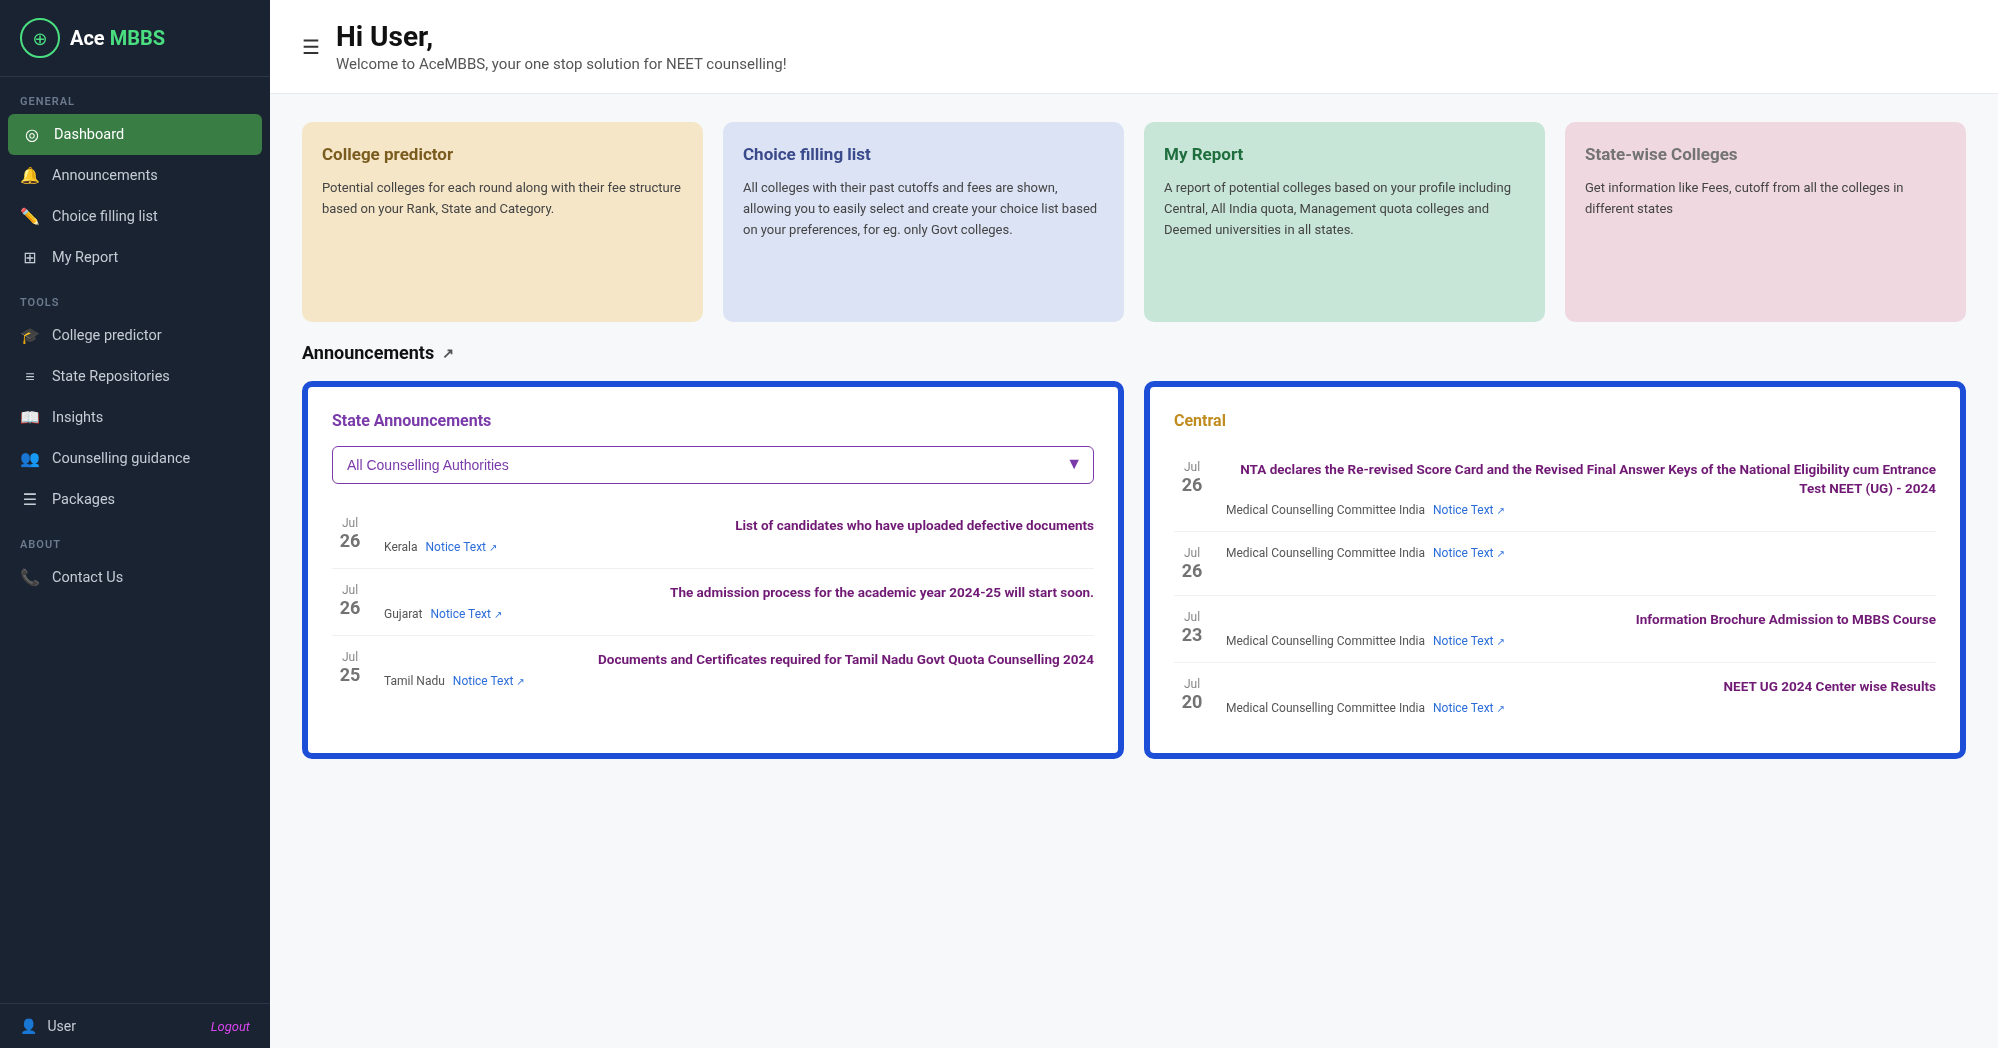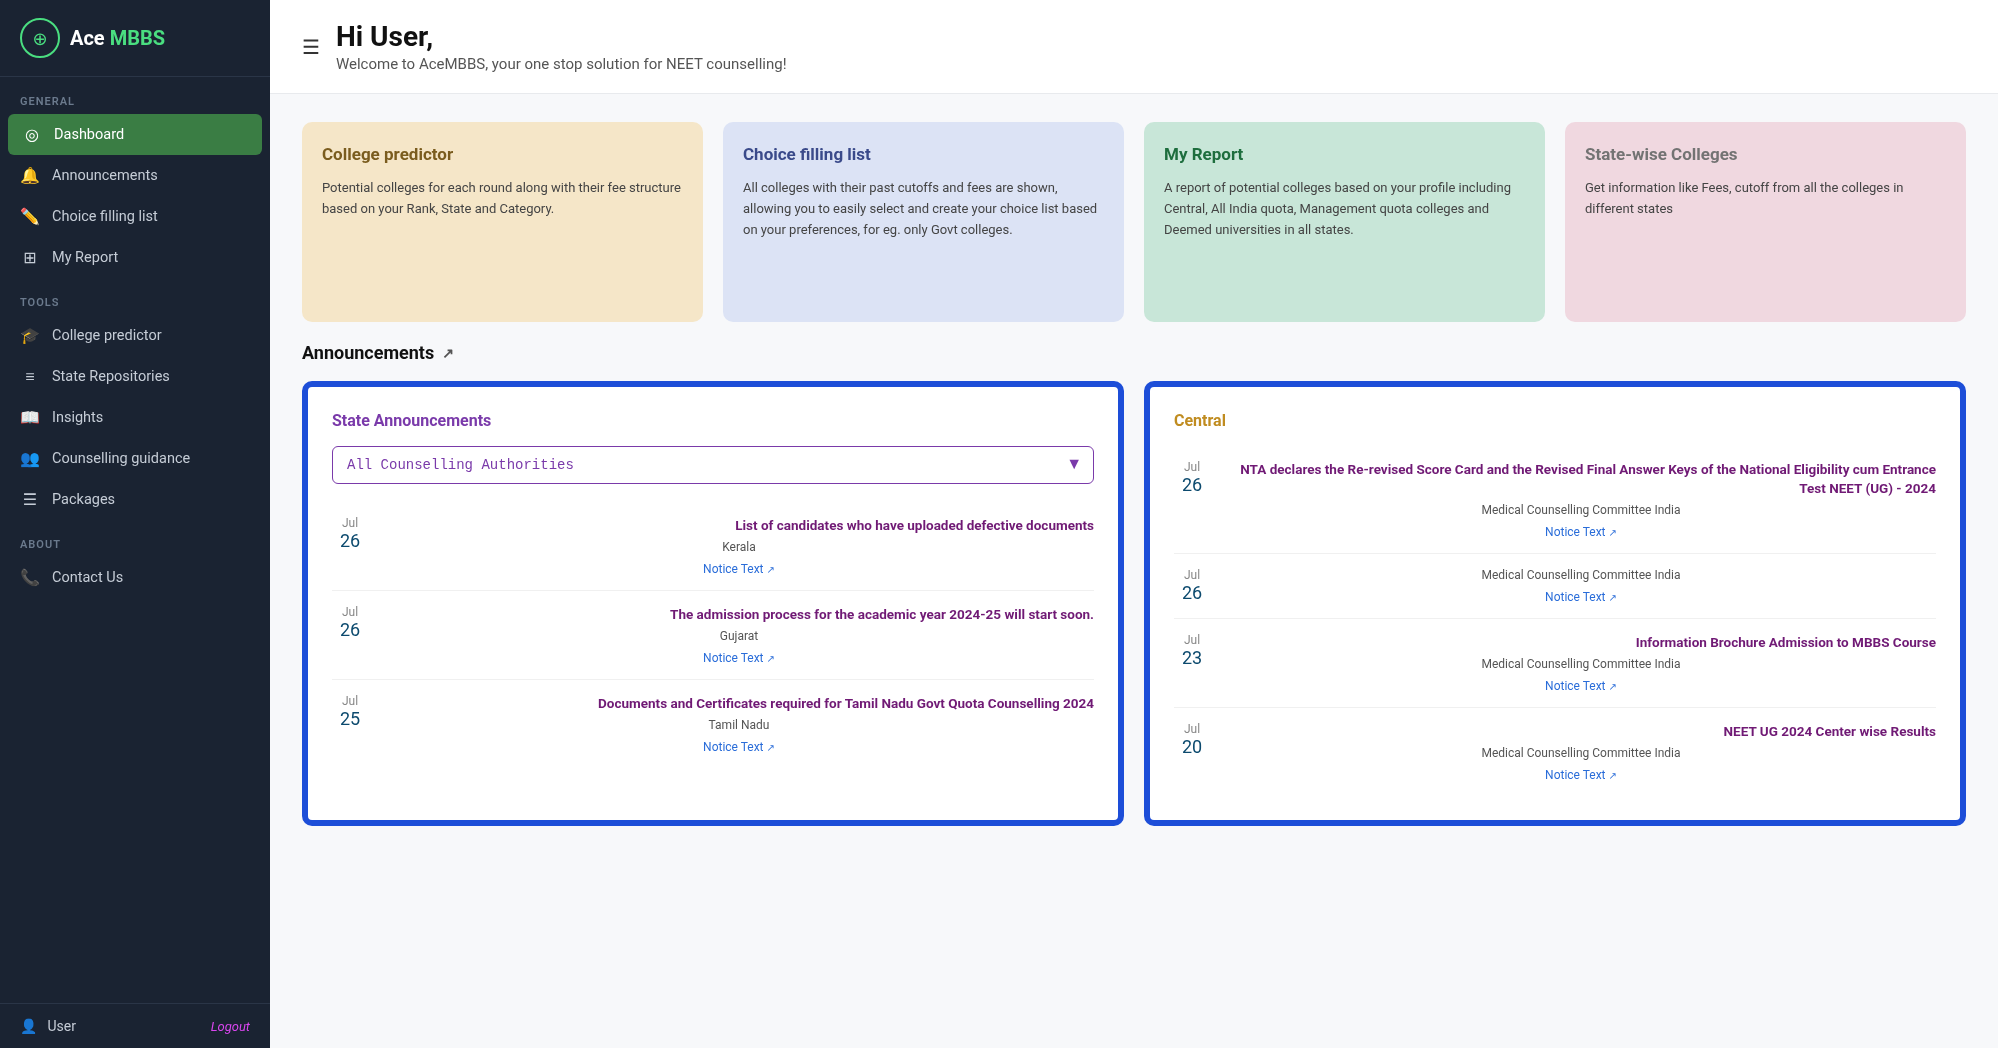--- a/index.html
+++ b/index.html
@@ -149,21 +149,20 @@
       border-radius: 6px;
       font-size: 14px;
       color: #7a3aaa;
       background: #fff;
       margin-bottom: 18px;
       cursor: pointer;
       appearance: none;
       display: flex;
       align-items: center;
       justify-content: space-between;
-      font-family: Liberation Mono, monospace;
     }
     .dropdown-wrap { position: relative; }
     .dropdown-wrap select {
       width: 100%;
       padding: 10px 14px;
       border: 1.5px solid #7a3aaa;
       border-radius: 6px;
       font-size: 14px;
       color: #7a3aaa;
       background: #fff;
@@ -183,24 +182,24 @@
     
     .ann-item {
       display: flex;
       gap: 16px;
       padding: 14px 0;
       border-bottom: 1px solid #f0f0f0;
     }
     .ann-item:last-child { border-bottom: none; }
     .ann-date { text-align: center; min-width: 36px; }
     .ann-month { font-size: 12px; color: #888; }
-    .ann-day { font-size: 18px; font-weight: 400; color: #0c4a6e; }
+    .ann-day { font-size: 18px; font-weight: 700; color: #737373; }
     .ann-content { flex: 1; }
     .ann-title { font-size: 13.5px; font-weight: 700; color: #701a75; line-height: 1.4; margin-bottom: 5px; text-align: right; }
-    .ann-meta { display: flex; align-items: center; gap: 8px; font-size: 12px; color: #666; flex-wrap: wrap; flex-direction: column; }
+    .ann-meta { display: flex; align-items: flex-end; gap: 8px; font-size: 12px; color: #666; flex-wrap: wrap; }
     .ann-tag { color: #555; }
     .ann-link { color: #2a6dd9; cursor: pointer; text-decoration: none; }
     .ext-small { font-size: 10px; }
 
     
     .central-title { font-size: 16px; font-weight: 700; color: #c08c20; }
   </style>
 </head>
 <body>
 

